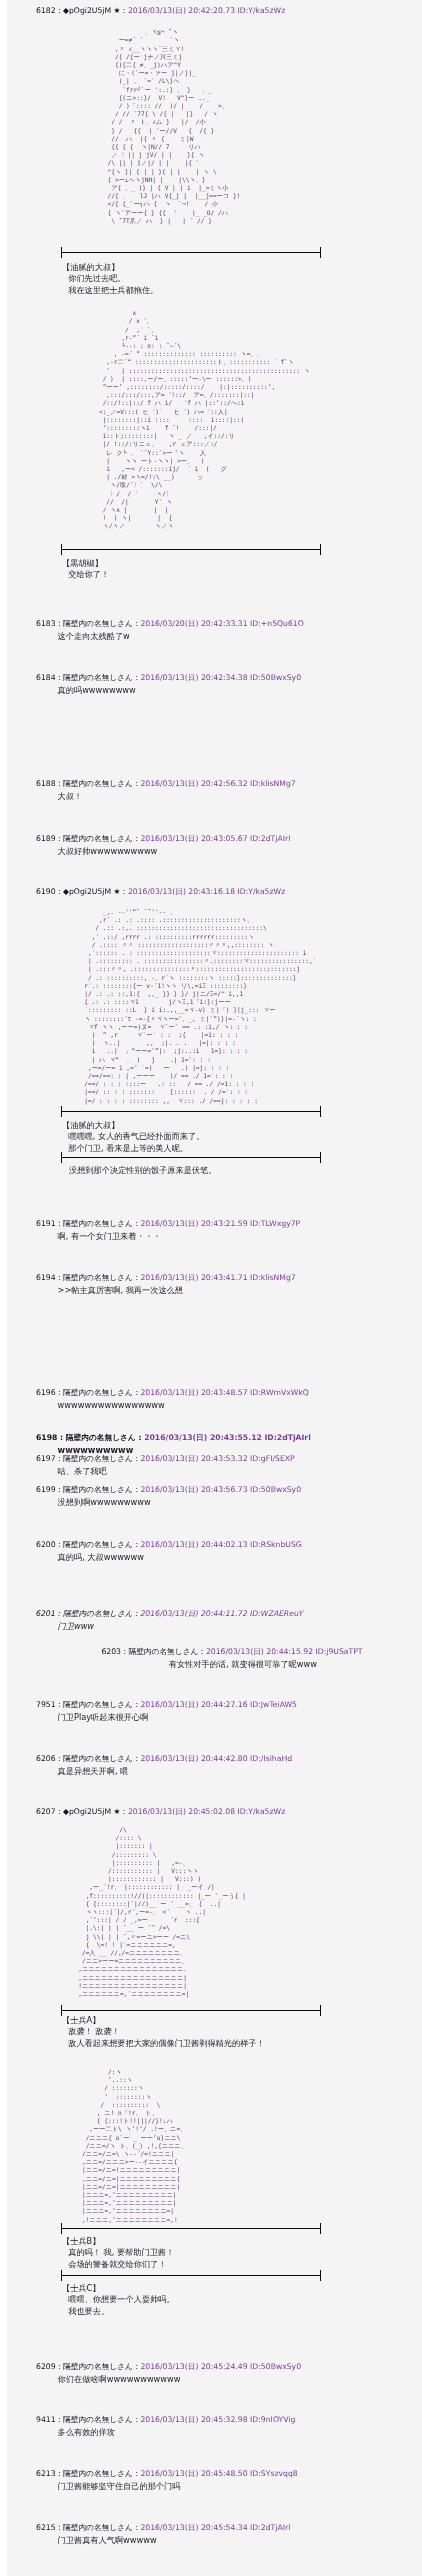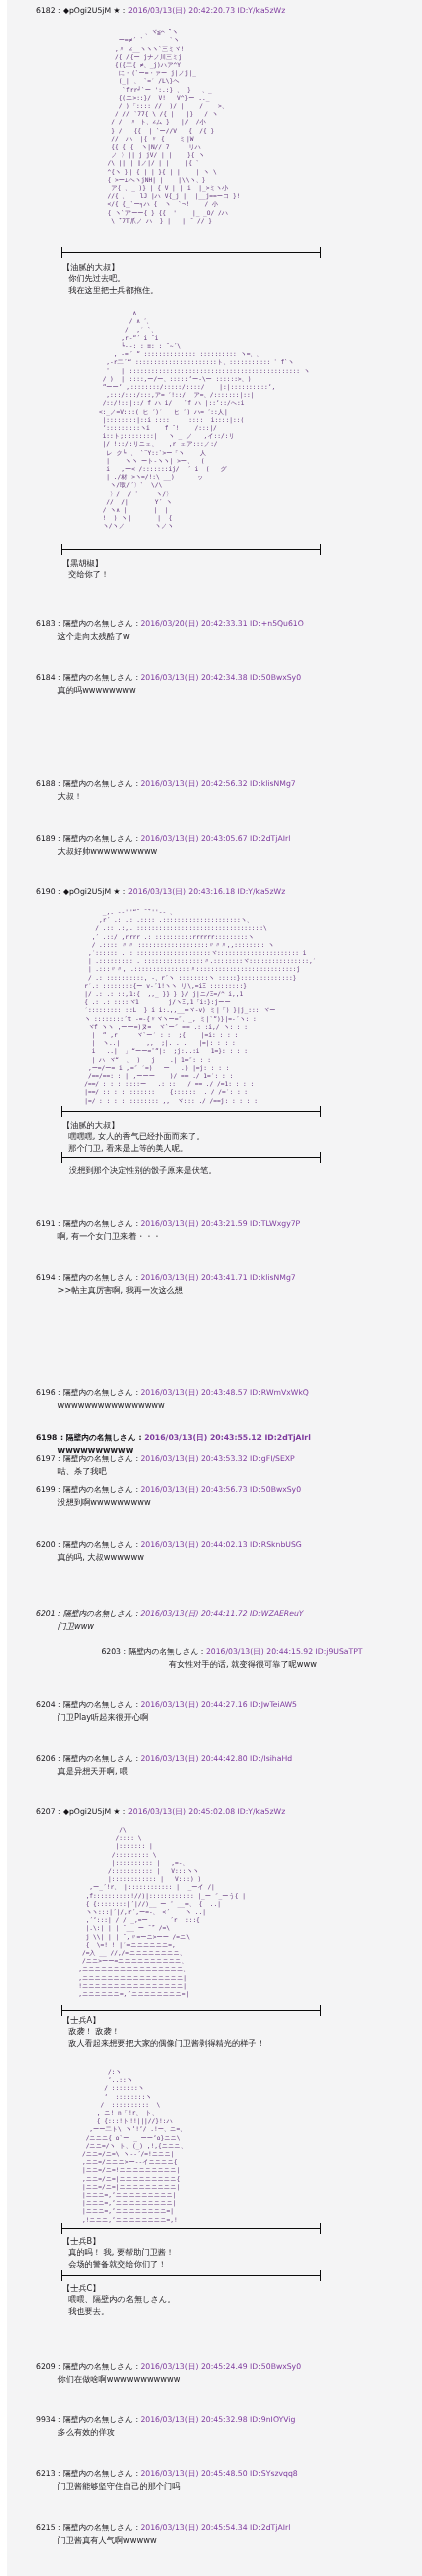--- a/index.html
+++ b/index.html
@@ -182,21 +182,21 @@
   </div>
   <div class="post" style="top:1609px;font-style:italic;">
     <div class="phead"><span>6201 : 隔壁内の名無しさん : </span><span class="meta">2016/03/13(日) 20:44:11.72 ID:WZAEReuY</span></div>
     <div class="pbody">门卫www</div>
   </div>
   <div class="post" style="top:1647px;text-align:center;">
     <div class="phead"><span>6203 : 隔壁内の名無しさん : </span><span class="meta">2016/03/13(日) 20:44:15.92 ID:j9USaTPT</span></div>
     <div class="pbody">有女性对手的话, 就变得很可靠了呢www</div>
   </div>
   <div class="post" style="top:1700px;">
-    <div class="phead"><span>6204 : 隔壁内の名無しさん : </span><span class="meta">2016/03/13(日) 20:44:27.16 ID:JwTeiAW5</span></div>
+    <div class="phead"><span>7951 : 隔壁内の名無しさん : </span><span class="meta">2016/03/13(日) 20:44:27.16 ID:JwTeiAW5</span></div>
     <div class="pbody">门卫Play听起来很开心啊</div>
   </div>
   <div class="post" style="top:1754px;">
     <div class="phead"><span>6206 : 隔壁内の名無しさん : </span><span class="meta">2016/03/13(日) 20:44:42.80 ID:/IsihaHd</span></div>
     <div class="pbody">真是异想天开啊, 喂</div>
   </div>
 
   <div class="post" style="top:1807px;height:515px;">
     <div class="phead"><span>6207 : ◆pOgi2U5jM ★ : </span><span class="meta">2016/03/13(日) 20:45:02.08 ID:Y/ka5zWz</span></div>
     <pre class="aa" style="top:19px;left:31px;">              /\
@@ -253,31 +253,31 @@
     <div class="dialog" style="top:429px;">
       <div class="speaker">【士兵B】</div>
       <div class="dlines">真的吗！ 我, 要帮助门卫酱！
 会场的警备就交给你们了！</div>
     </div>
     <div class="sep" style="top:463px;left:25px;">
         <div class="bar"></div>
       </div>
     <div class="dialog" style="top:476px;">
       <div class="speaker">【士兵C】</div>
-      <div class="dlines">喂喂、隔壁内の名無しさん。
+      <div class="dlines">喂喂、你想要一个人耍帅吗。
 我也要去。</div>
     </div>
   </div>
 
   <div class="post" style="top:2362px;">
     <div class="phead"><span>6209 : 隔壁内の名無しさん : </span><span class="meta">2016/03/13(日) 20:45:24.49 ID:50BwxSy0</span></div>
     <div class="pbody">你们在做啥啊wwwwwwwwwww</div>
   </div>
   <div class="post" style="top:2415px;">
-    <div class="phead"><span>9934 : 隔壁内の名無しさん : </span><span class="meta">2016/03/13(日) 20:45:32.98 ID:9nIOYVig</span></div>
+    <div class="phead"><span>9411 : 隔壁内の名無しさん : </span><span class="meta">2016/03/13(日) 20:45:32.98 ID:9nIOYVig</span></div>
     <div class="pbody">多么有效的佯攻</div>
   </div>
   <div class="post" style="top:2469px;">
     <div class="phead"><span>6213 : 隔壁内の名無しさん : </span><span class="meta">2016/03/13(日) 20:45:48.50 ID:SYszvqq8</span></div>
     <div class="pbody">门卫酱能够坚守住自己的那个门吗</div>
   </div>
   <div class="post" style="top:2523px;">
     <div class="phead"><span>6215 : 隔壁内の名無しさん : </span><span class="meta">2016/03/13(日) 20:45:54.34 ID:2dTjAIrl</span></div>
     <div class="pbody">门卫酱真有人气啊wwwww</div>
   </div>

